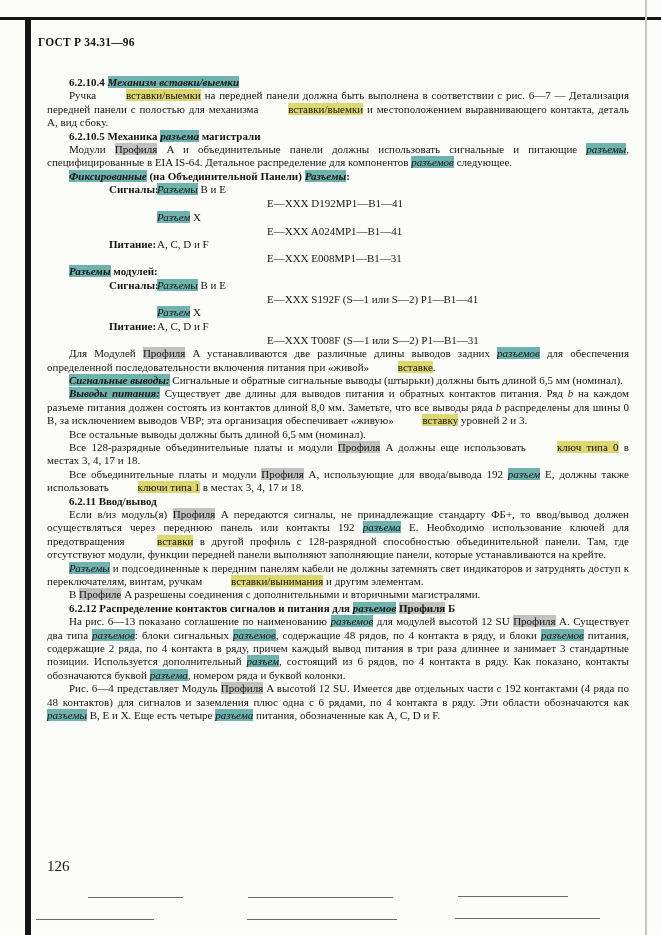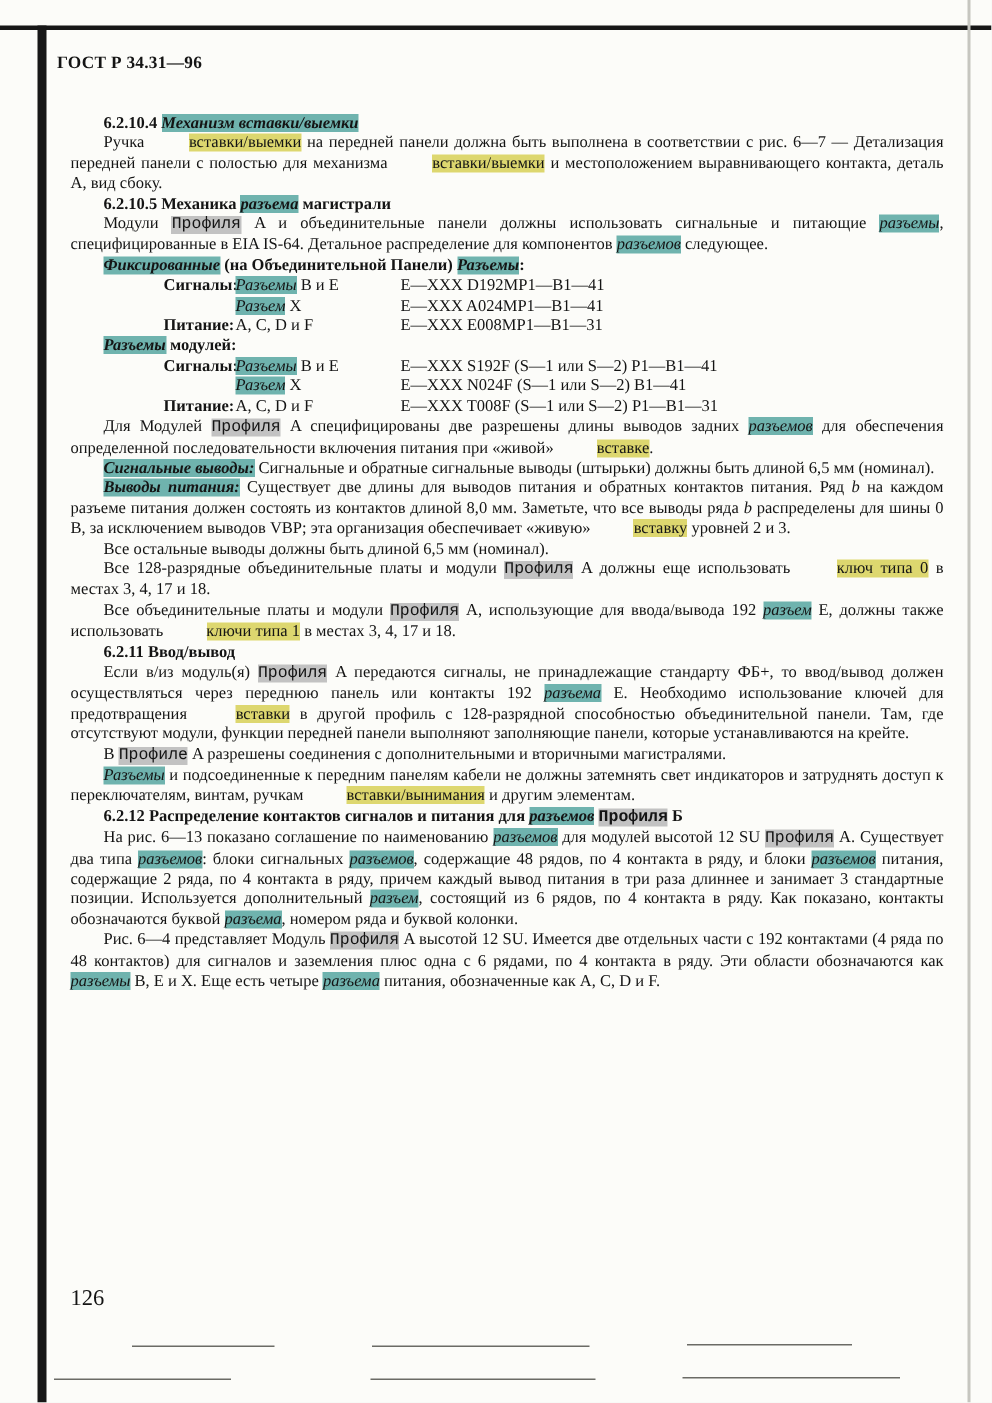--- a/index.html
+++ b/index.html
@@ -37,28 +37,28 @@
     text-align:justify;
   }
   .doc-body p{ margin:0; text-indent:22px; }
   .doc-body p.heading{ font-weight:bold; }
   .doc-body p.note{ font-size:8.8px; }
 
   .seg-b{ font-weight:bold; }
   .seg-i{ font-style:italic; }
   .hl-teal{ background:var(--hl-teal);font-style:italic; }
   .hl-yellow{ background:var(--hl-yellow);margin-left:26px; }
-  .hl-gray{ background:var(--hl-gray);font-family:Liberation Mono, monospace; }
+  .hl-gray{ background:var(--hl-gray); }
 
   .spec-table{ margin-left:62px; }
   .spec-row{ display:flex; }
   .spec-cell{ display:block; }
   .spec-label{ width:48px; flex:0 0 48px; }
   .spec-item{ width:110px; flex:0 0 110px; }
-  .spec-code{ flex:1; }
+  .spec-code{ flex:1;margin-top:14px; }
 
   .page-number{
     position:absolute; left:47px; top:858px;
     font-size:15px;
   }
   .footer-rule{
     position:absolute; height:1px; background:#6b6b66;
   }
 </style>
 </head>
@@ -97,38 +97,37 @@
       <p class="para"><span class="seg-b hl-teal">Разъемы</span><span class="seg-b"> модулей:</span></p>
       <div class="spec-table">
         <div class="spec-row">
           <span class="spec-cell spec-label"><span class="seg-b">Сигналы:</span></span>
           <span class="spec-cell spec-item"><span class="hl-teal">Разъемы</span><span> B и E</span></span>
           <span class="spec-cell spec-code"><span>E—XXX S192F (S—1 или S—2) P1—B1—41</span></span>
         </div>
         <div class="spec-row">
           <span class="spec-cell spec-label"></span>
           <span class="spec-cell spec-item"><span class="hl-teal">Разъем</span><span> X</span></span>
-          <span class="spec-cell spec-code"><span>E—XXX N024F (S—1 или S—2) B1—41</span></span>
         </div>
         <div class="spec-row">
           <span class="spec-cell spec-label"><span class="seg-b">Питание:</span></span>
           <span class="spec-cell spec-item"><span>A, C, D и F</span></span>
           <span class="spec-cell spec-code"><span>E—XXX T008F (S—1 или S—2) P1—B1—31</span></span>
         </div>
       </div>
-      <p class="para"><span>Для Модулей </span><span class="hl-gray">Профиля</span><span> A специфицированы две разрешены длины выводов задних </span><span class="hl-teal">разъемов</span><span> для обеспечения определенной последовательности включения питания при «живой» </span><span class="hl-yellow">вставке</span><span>.</span></p>
+      <p class="para"><span>Для Модулей </span><span class="hl-gray">Профиля</span><span> A устанавливаются две различные длины выводов задних </span><span class="hl-teal">разъемов</span><span> для обеспечения определенной последовательности включения питания при «живой» </span><span class="hl-yellow">вставке</span><span>.</span></p>
       <p class="para"><span class="seg-b hl-teal">Сигнальные выводы:</span><span> Сигнальные и обратные сигнальные выводы (штырьки) должны быть длиной 6,5 мм (номинал).</span></p>
       <p class="para"><span class="seg-b hl-teal">Выводы питания:</span><span> Существует две длины для выводов питания и обратных контактов питания. Ряд </span><span class="seg-i">b</span><span> на каждом разъеме питания должен состоять из контактов длиной 8,0 мм. Заметьте, что все выводы ряда </span><span class="seg-i">b</span><span> распределены для шины 0 В, за исключением выводов VBP; эта организация обеспечивает «живую» </span><span class="hl-yellow">вставку</span><span> уровней 2 и 3.</span></p>
       <p class="para"><span>Все остальные выводы должны быть длиной 6,5 мм (номинал).</span></p>
       <p class="para"><span>Все 128-разрядные объединительные платы и модули </span><span class="hl-gray">Профиля</span><span> A должны еще использовать </span><span class="hl-yellow">ключ типа 0</span><span> в местах 3, 4, 17 и 18.</span></p>
       <p class="para"><span>Все объединительные платы и модули </span><span class="hl-gray">Профиля</span><span> A, использующие для ввода/вывода 192 </span><span class="hl-teal">разъем</span><span> E, должны также использовать </span><span class="hl-yellow">ключи типа 1</span><span> в местах 3, 4, 17 и 18.</span></p>
       <p class="heading"><span class="seg-b">6.2.11 Ввод/вывод</span></p>
       <p class="para"><span>Если в/из модуль(я) </span><span class="hl-gray">Профиля</span><span> A передаются сигналы, не принадлежащие стандарту ФБ+, то ввод/вывод должен осуществляться через переднюю панель или контакты 192 </span><span class="hl-teal">разъема</span><span> E. Необходимо использование ключей для предотвращения </span><span class="hl-yellow">вставки</span><span> в другой профиль с 128-разрядной способностью объединительной панели. Там, где отсутствуют модули, функции передней панели выполняют заполняющие панели, которые устанавливаются на крейте.</span></p>
+      <p class="para"><span class="hl-teal">Разъемы</span><span> и подсоединенные к передним панелям кабели не должны затемнять свет индикаторов и затруднять доступ к переключателям, винтам, ручкам </span><span class="hl-yellow">вставки/вынимания</span><span> и другим элементам.</span></p>
       <p class="para"><span>В </span><span class="hl-gray">Профиле</span><span> A разрешены соединения с дополнительными и вторичными магистралями.</span></p>
-      <p class="para"><span class="hl-teal">Разъемы</span><span> и подсоединенные к передним панелям кабели не должны затемнять свет индикаторов и затруднять доступ к переключателям, винтам, ручкам </span><span class="hl-yellow">вставки/вынимания</span><span> и другим элементам.</span></p>
       <p class="heading"><span class="seg-b">6.2.12 Распределение контактов сигналов и питания для </span><span class="seg-b hl-teal">разъемов</span><span class="seg-b"> </span><span class="seg-b hl-gray">Профиля</span><span class="seg-b"> Б</span></p>
       <p class="para"><span>На рис. 6—13 показано соглашение по наименованию </span><span class="hl-teal">разъемов</span><span> для модулей высотой 12 SU </span><span class="hl-gray">Профиля</span><span> A. Существует два типа </span><span class="hl-teal">разъемов</span><span>: блоки сигнальных </span><span class="hl-teal">разъемов</span><span>, содержащие 48 рядов, по 4 контакта в ряду, и блоки </span><span class="hl-teal">разъемов</span><span> питания, содержащие 2 ряда, по 4 контакта в ряду, причем каждый вывод питания в три раза длиннее и занимает 3 стандартные позиции. Используется дополнительный </span><span class="hl-teal">разъем</span><span>, состоящий из 6 рядов, по 4 контакта в ряду. Как показано, контакты обозначаются буквой </span><span class="hl-teal">разъема</span><span>, номером ряда и буквой колонки.</span></p>
       <p class="para"><span>Рис. 6—4 представляет Модуль </span><span class="hl-gray">Профиля</span><span> A высотой 12 SU. Имеется две отдельных части с 192 контактами (4 ряда по 48 контактов) для сигналов и заземления плюс одна с 6 рядами, по 4 контакта в ряду. Эти области обозначаются как </span><span class="hl-teal">разъемы</span><span> B, E и X. Еще есть четыре </span><span class="hl-teal">разъема</span><span> питания, обозначенные как A, C, D и F.</span></p>
     </div>
 
   <div class="page-number">126</div>
 
   <div class="footer-rule" style="left:88px;top:897px;width:95px;"></div>
   <div class="footer-rule" style="left:248px;top:897px;width:145px;"></div>
   <div class="footer-rule" style="left:458px;top:896px;width:110px;"></div>

